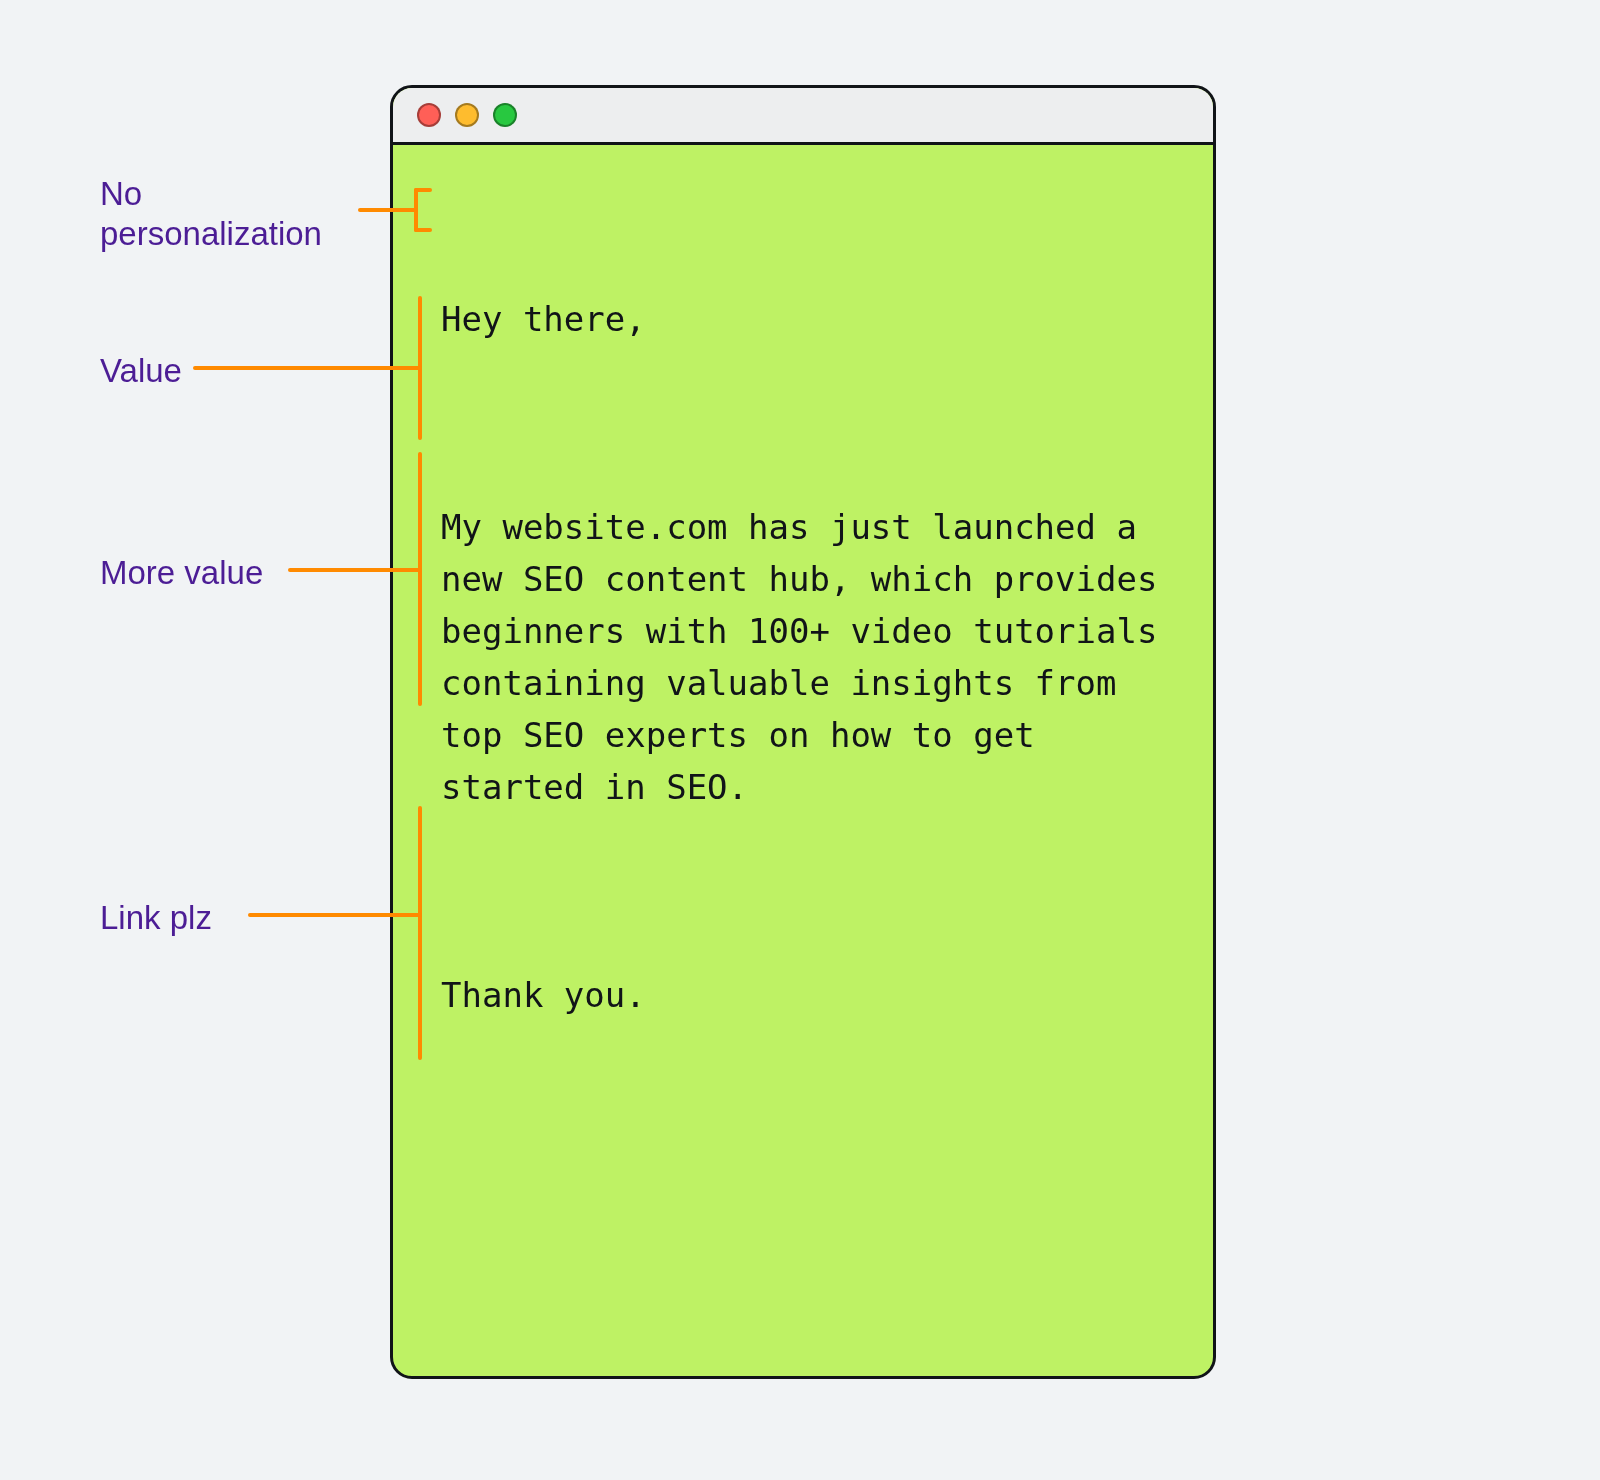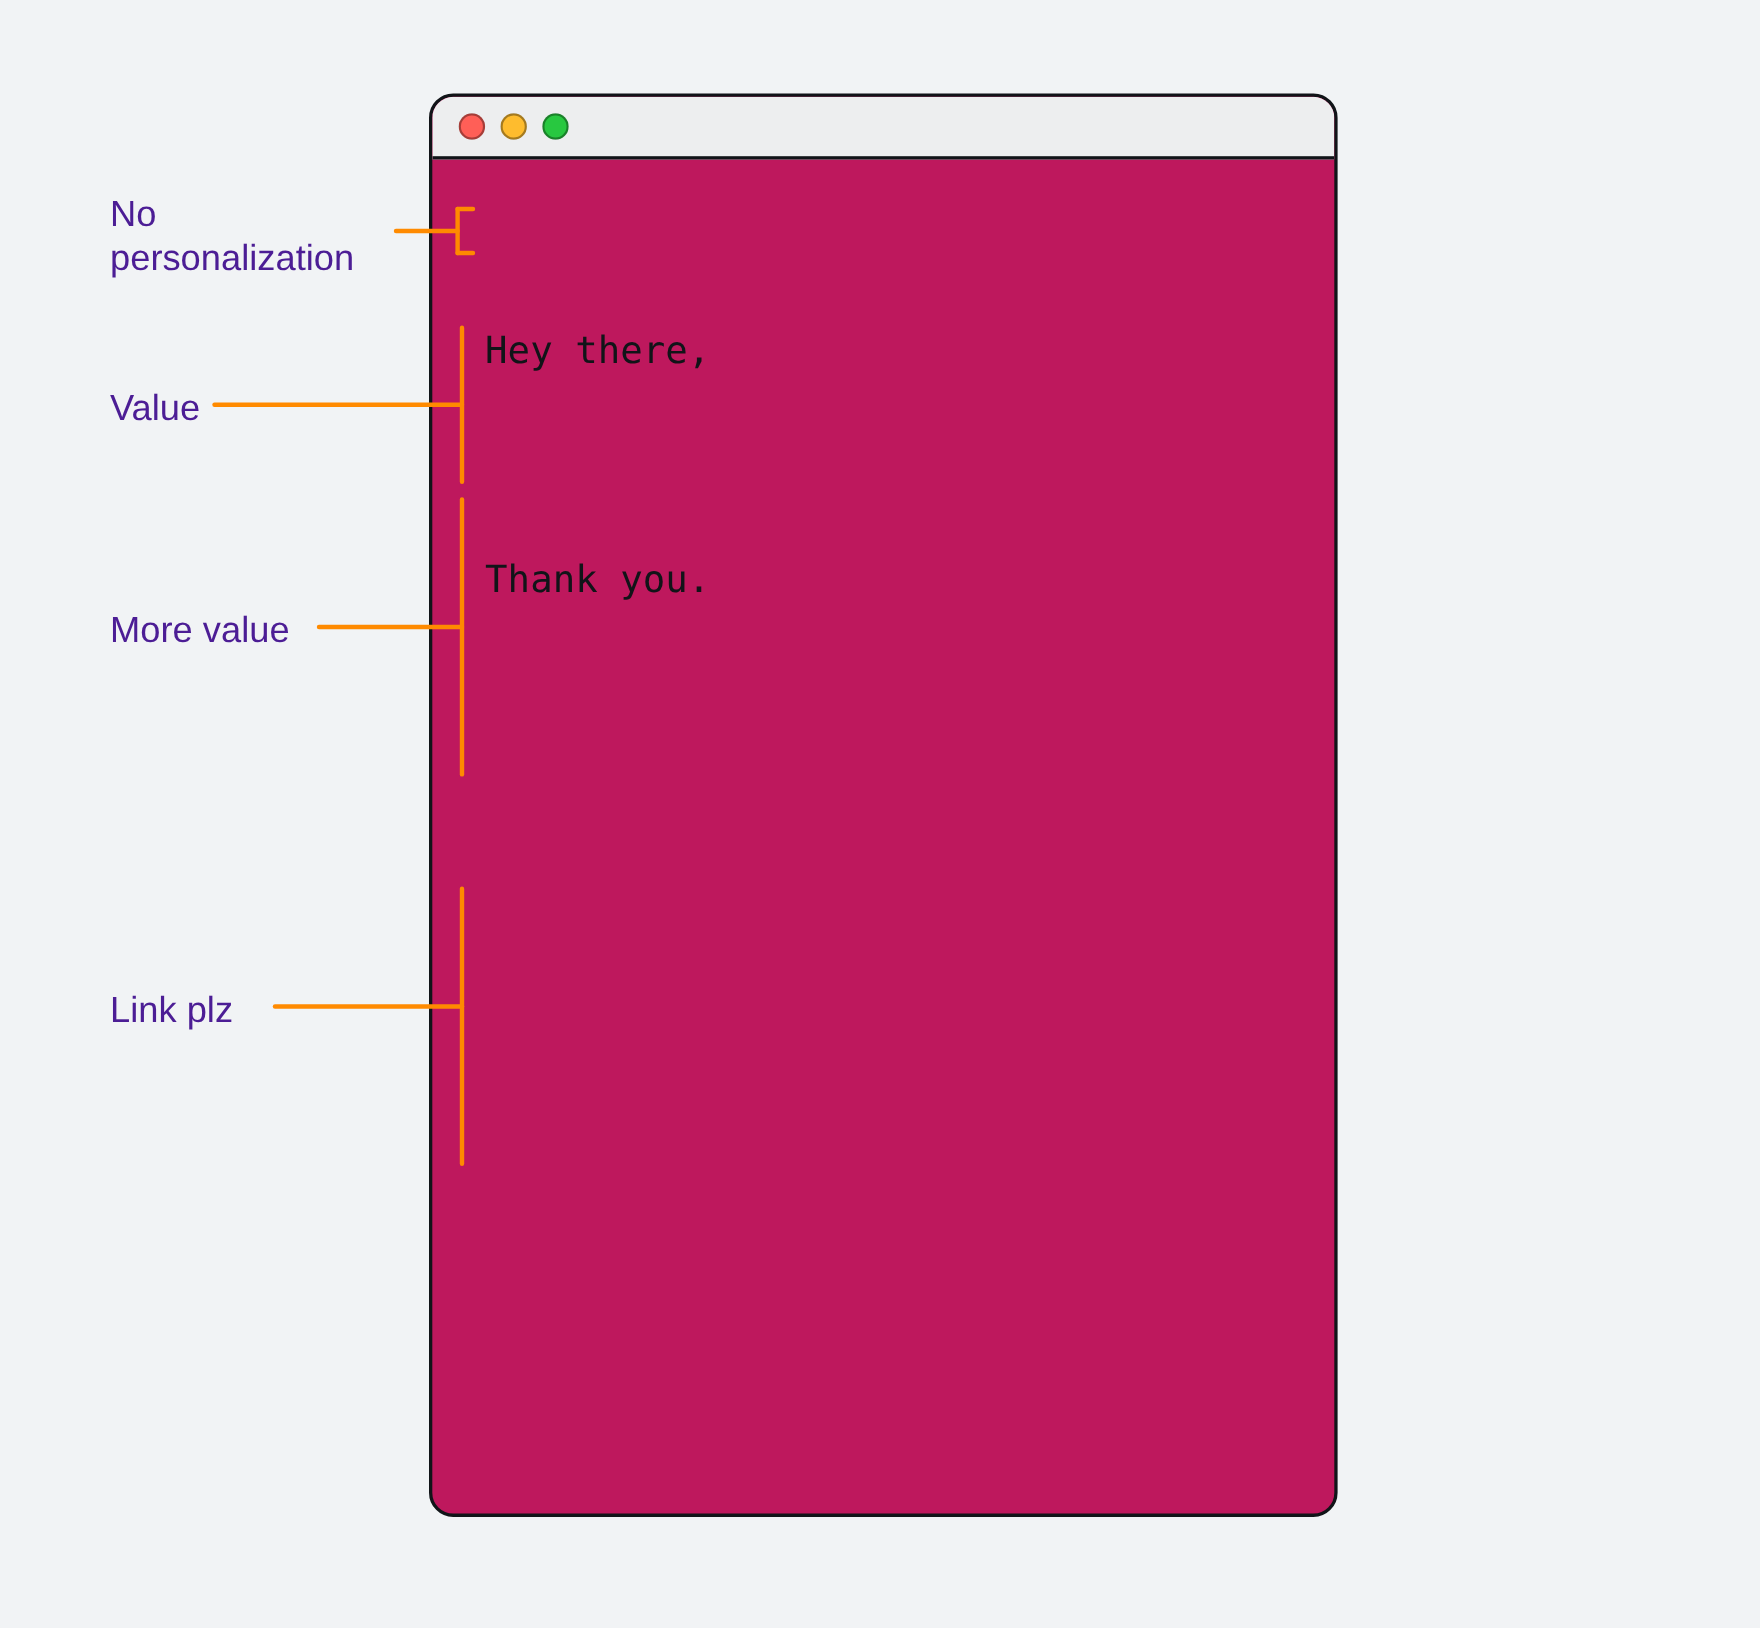--- a/index.html
+++ b/index.html
@@ -9,21 +9,21 @@
     font-family:-apple-system,BlinkMacSystemFont,"Segoe UI",Helvetica,Arial,sans-serif;
     position:relative;
   }
   .canvas{position:absolute;inset:0}
 
   
   .window{
     position:absolute;
     left:390px;top:85px;
     width:820px;height:1288px;
-    background:#be185d;
+    background:#bef264;
     border:3px solid #111418;
     border-radius:22px;
     overflow:hidden;
   }
   .titlebar{
     height:54px;
     background:#edeeef;
     border-bottom:3px solid #111418;
     display:flex;align-items:center;
     padding-left:24px;gap:14px;
@@ -80,20 +80,21 @@
   <div class="label" style="top:898px">Link plz</div>
 
   <div class="window">
     <div class="titlebar">
       <div class="traffic red"></div>
       <div class="traffic yellow"></div>
       <div class="traffic green"></div>
     </div>
     <div class="body">
       <p class="para">Hey there,</p>
+      <p class="para">My website.com has just launched a new SEO content hub, which provides beginners with 100+ video tutorials containing valuable insights from top SEO experts on how to get started in SEO.</p>
       <p class="para">Thank you.</p>
     </div>
   </div>
 
   <svg class="overlay">
 
     <path class="br" d="M416 190 h14"></path>
     <path class="br" d="M416 190 v40"></path>
     <path class="br" d="M416 230 h14"></path>
     <path class="br" d="M360 210 H416"></path>

